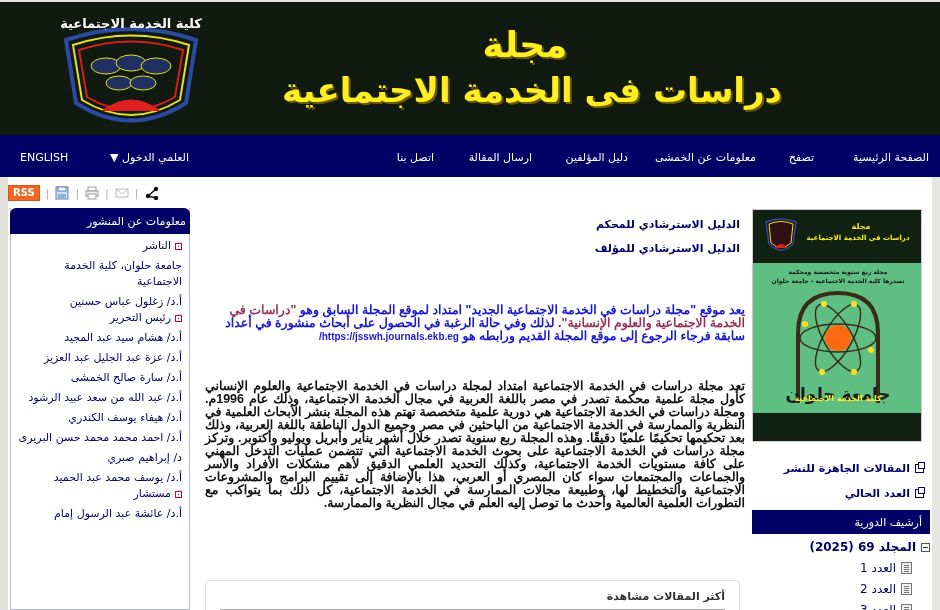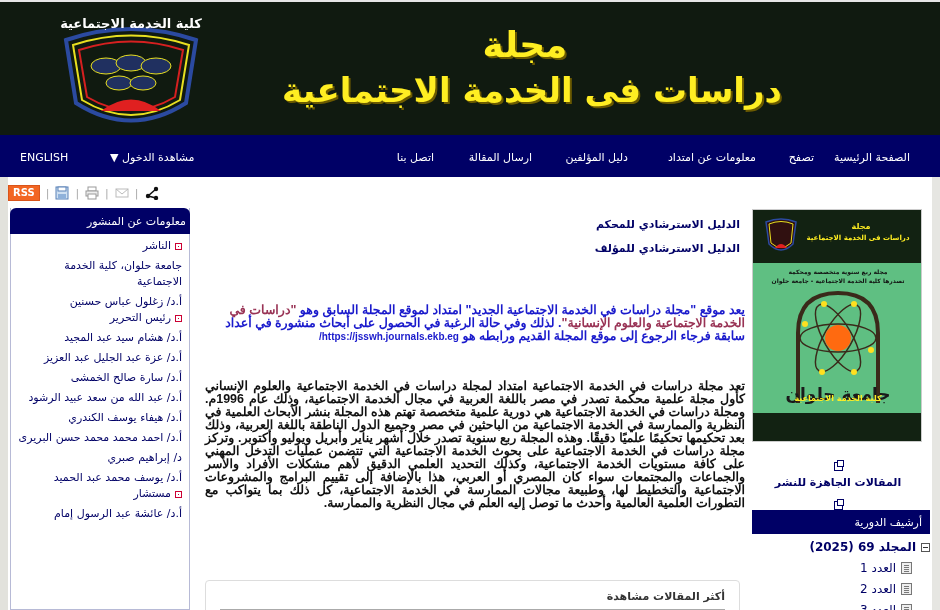--- a/index.html
+++ b/index.html
@@ -52,21 +52,21 @@
   .cover { position: absolute; left: 752px; top: 209px; width: 170px; height: 233px; background: #122212; border: 1px solid #ccc; overflow: hidden; }
   .cover-mid { position: absolute; left: 0; top: 53px; width: 170px; height: 150px; background: #5fbf82; }
   .cover-t1 { position: absolute; right: 10px; top: 12px; width: 100px; text-align: center; color: #ffee22; font-size: 8px; font-weight: bold; direction: rtl; }
   .cover-t2 { position: absolute; right: 8px; top: 24px; width: 110px; text-align: center; color: #ffee22; font-size: 7px; font-weight: bold; direction: rtl; white-space: nowrap; }
   .cover-s1 { position: absolute; left: 0; top: 58px; width: 170px; text-align: center; color: #111; font-size: 6px; font-weight: bold; direction: rtl; }
   .cover-s2 { position: absolute; left: 0; top: 67px; width: 170px; text-align: center; color: #111; font-size: 6px; font-weight: bold; direction: rtl; white-space: nowrap; }
   .cover-art { position: absolute; left: 25px; top: 78px; width: 120px; height: 120px; }
   .cover-k { position: absolute; left: 0; top: 184px; width: 170px; text-align: center; color: #ffee22; font-size: 8px; font-weight: bold; direction: rtl; }
 
   .right-links { position: absolute; left: 752px; top: 462px; width: 172px; direction: rtl; }
-  .right-links .rl { color: #000066; font-weight: bold; font-size: 11px; display: flex; align-items: center; gap: 5px; margin-bottom: 12px; cursor: pointer; flex-direction: column; }
+  .right-links .rl { color: #000066; font-weight: bold; font-size: 11px; display: flex; align-items: center; gap: 5px; margin-bottom: 12px; cursor: pointer; }
   .rl-icon { width: 9px; height: 9px; border: 1px solid #000066; position: relative; display: inline-block; }
   .rl-icon::after { content: ""; position: absolute; left: 2px; top: -3px; width: 5px; height: 5px; border: 1px solid #000066; background: #fff; }
 
   .archive-head { position: absolute; left: 752px; top: 510px; width: 178px; height: 24px; background: #000066; color: #fff; border-radius: 0; direction: rtl; font-size: 11px; padding: 6px 8px 0 8px; }
   .archive-tree { position: absolute; left: 752px; top: 540px; width: 178px; direction: rtl; }
   .vol { display: flex; align-items: center; gap: 5px; color: #000066; font-weight: bold; font-size: 12px; cursor: pointer; }
   .minus { width: 9px; height: 9px; border: 1px solid #555; position: relative; display: inline-block; }
   .minus::after { content: ""; position: absolute; left: 1px; top: 3px; width: 5px; height: 1px; background: #333; }
   .issue { display: flex; align-items: center; gap: 5px; color: #000066; font-size: 12px; margin-top: 7px; padding-right: 18px; cursor: pointer; }
   .doc { width: 11px; height: 12px; border: 1px solid #777; background: #eee; position: relative; display: inline-block; }
@@ -86,27 +86,27 @@
     <ellipse cx="73" cy="75" rx="13" ry="7" fill="#203060" stroke="#e8e020"></ellipse>
     <ellipse cx="97" cy="75" rx="13" ry="7" fill="#203060" stroke="#e8e020"></ellipse>
     <path d="M55 103 Q85 80 115 103 Z" fill="#e02020"></path>
     <text x="85" y="20" text-anchor="middle" fill="#fff" font-size="13" font-weight="bold" font-family="DejaVu Sans, sans-serif">كلية الخدمة الاجتماعية</text>
   </svg>
   <div class="banner-title1">مجلة</div>
   <div class="banner-title2">دراسات فى الخدمة الاجتماعية</div>
 </div>
 
 <div class="nav">
-  <span class="nav-item" style="right:30px">الصفحة الرئيسية</span>
+  <span class="nav-item" style="right:11px">الصفحة الرئيسية</span>
   <span class="nav-item" style="right:126px">تصفح</span>
-  <span class="nav-item" style="right:184px">معلومات عن امتداد</span>
+  <span class="nav-item" style="right:184px">معلومات عن الخمشى</span>
   <span class="nav-item" style="right:312px">دليل المؤلفين</span>
   <span class="nav-item" style="right:408px">ارسال المقالة</span>
   <span class="nav-item" style="right:506px">اتصل بنا</span>
-  <span class="nav-login">مشاهدة الدخول ▼</span>
+  <span class="nav-login">العلمي الدخول ▼</span>
   <span class="nav-english">ENGLISH</span>
 </div>
 
 <div class="left-strip"></div>
 <div class="right-strip"></div>
 
 <div class="toolbar">
   <span class="rss">RSS</span>
   <span class="sep">|</span>
   <svg class="tb-icon" viewBox="0 0 14 14">

